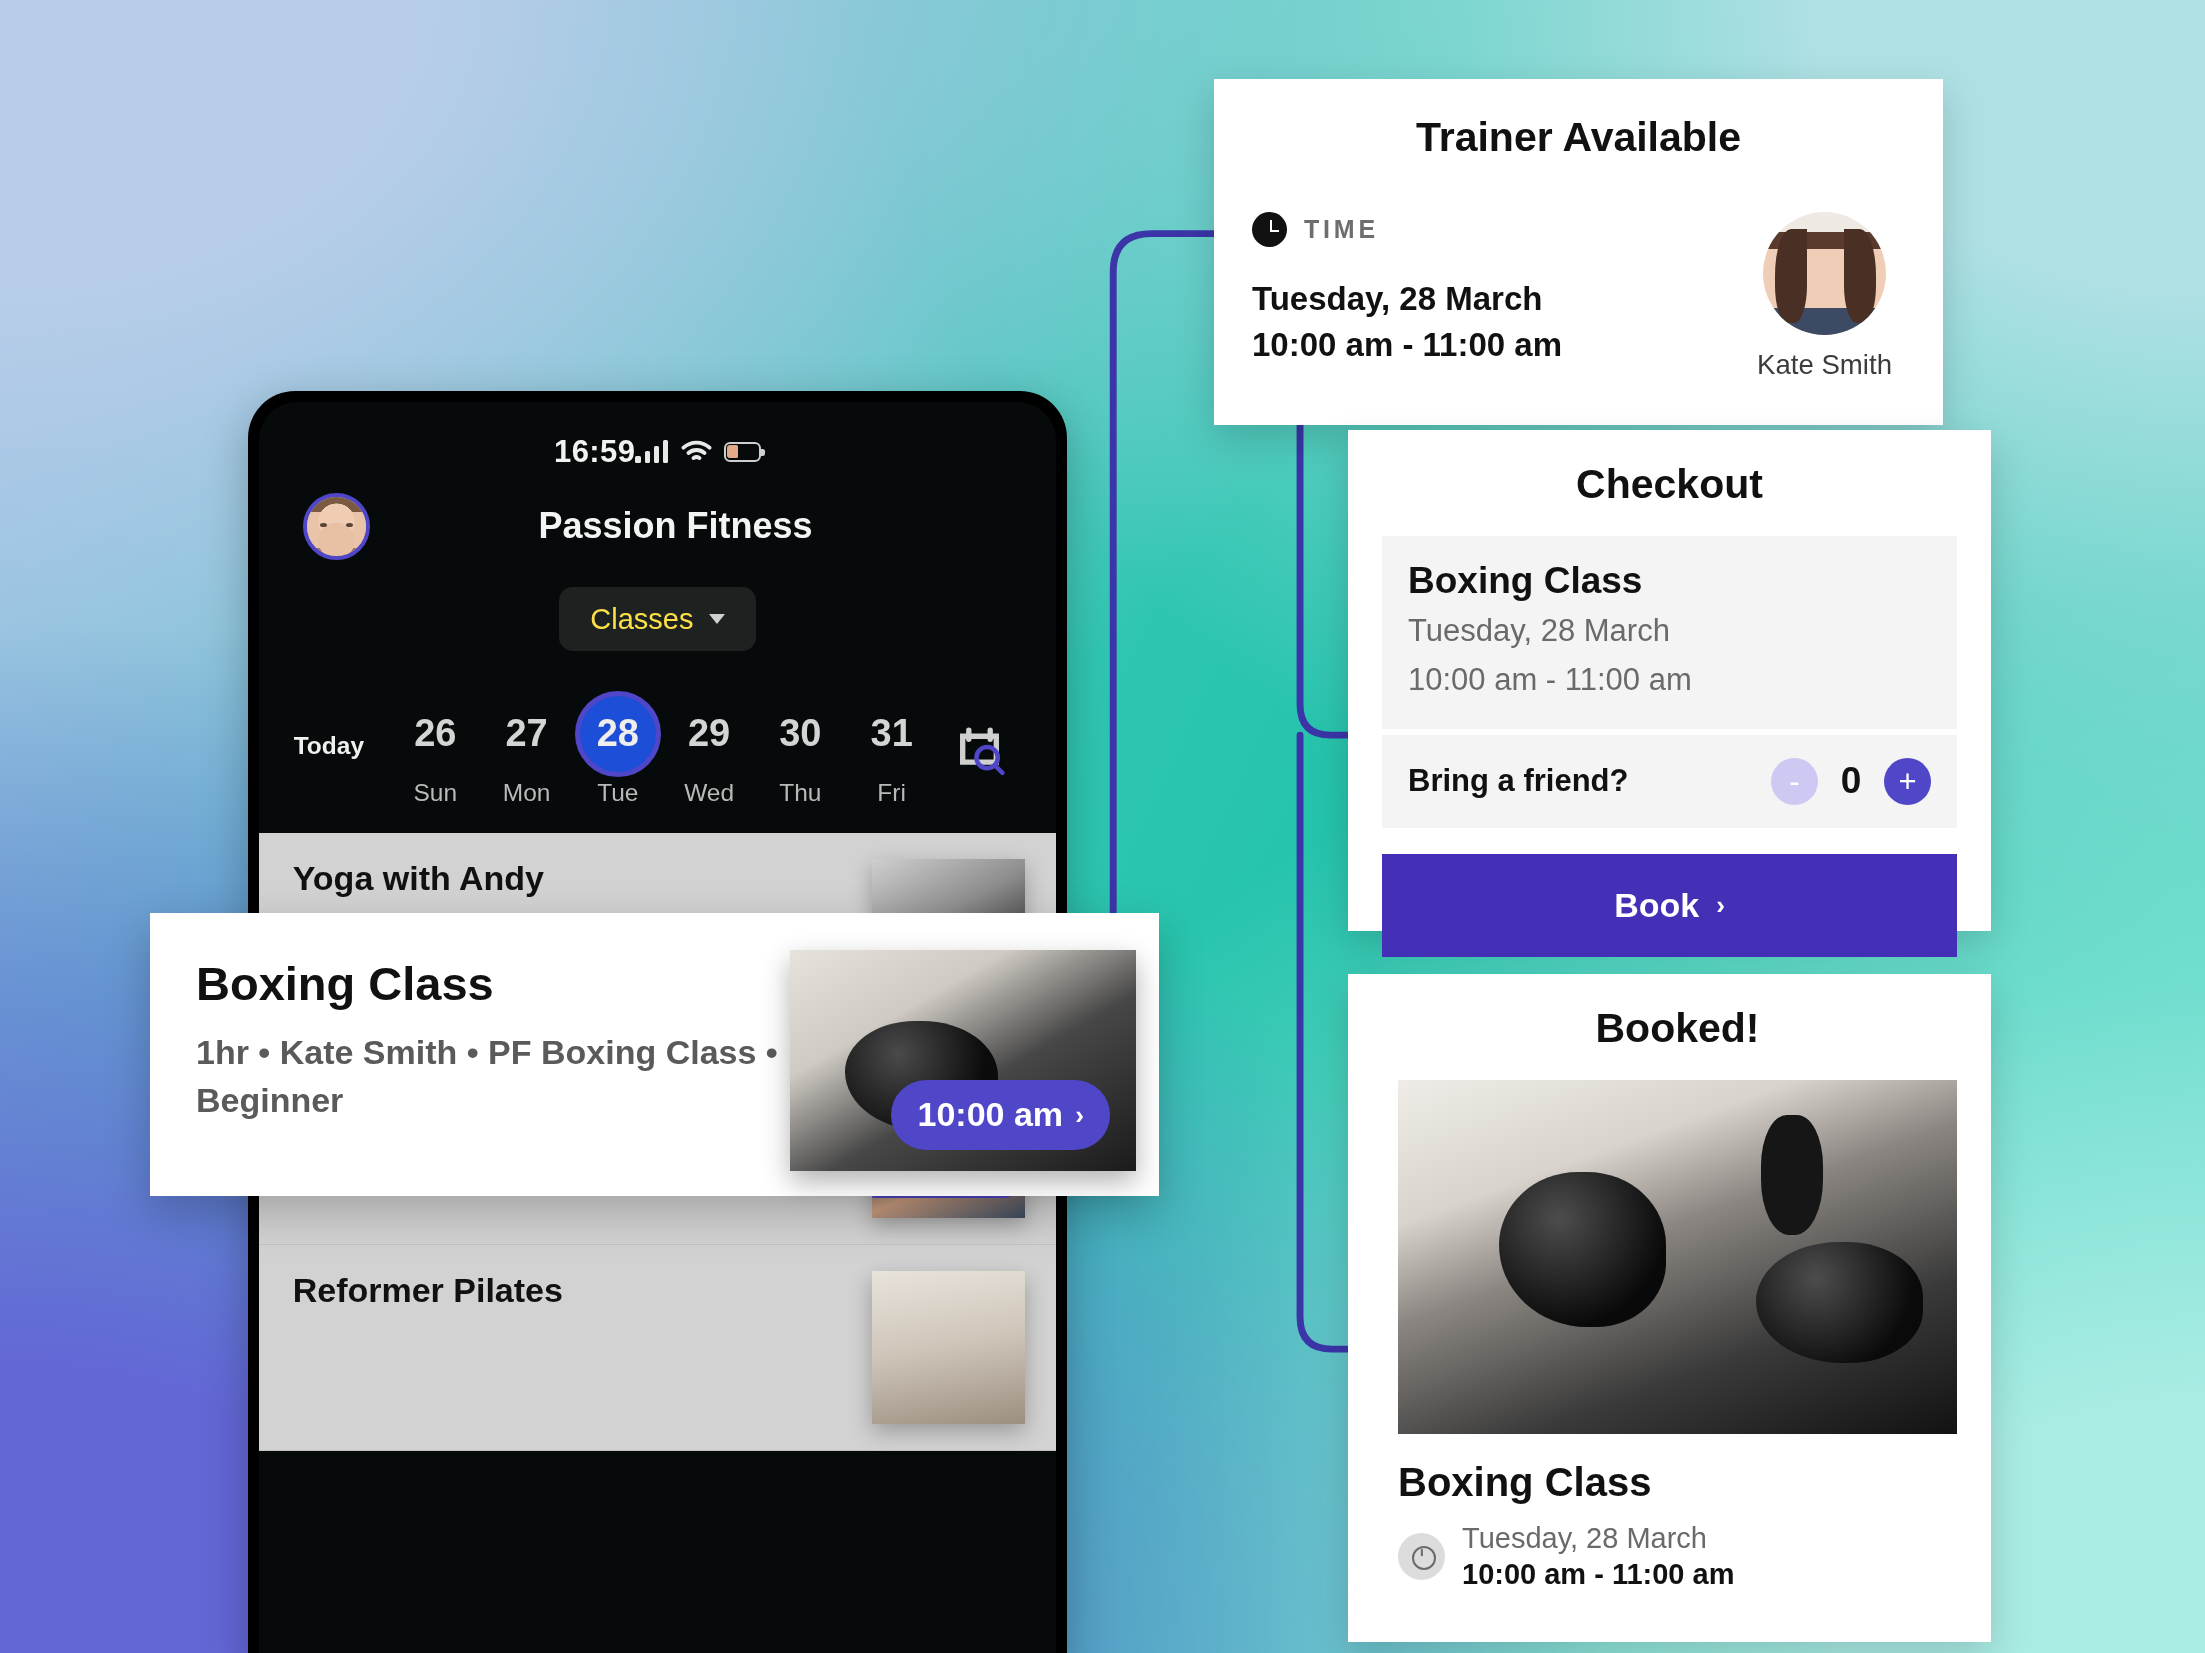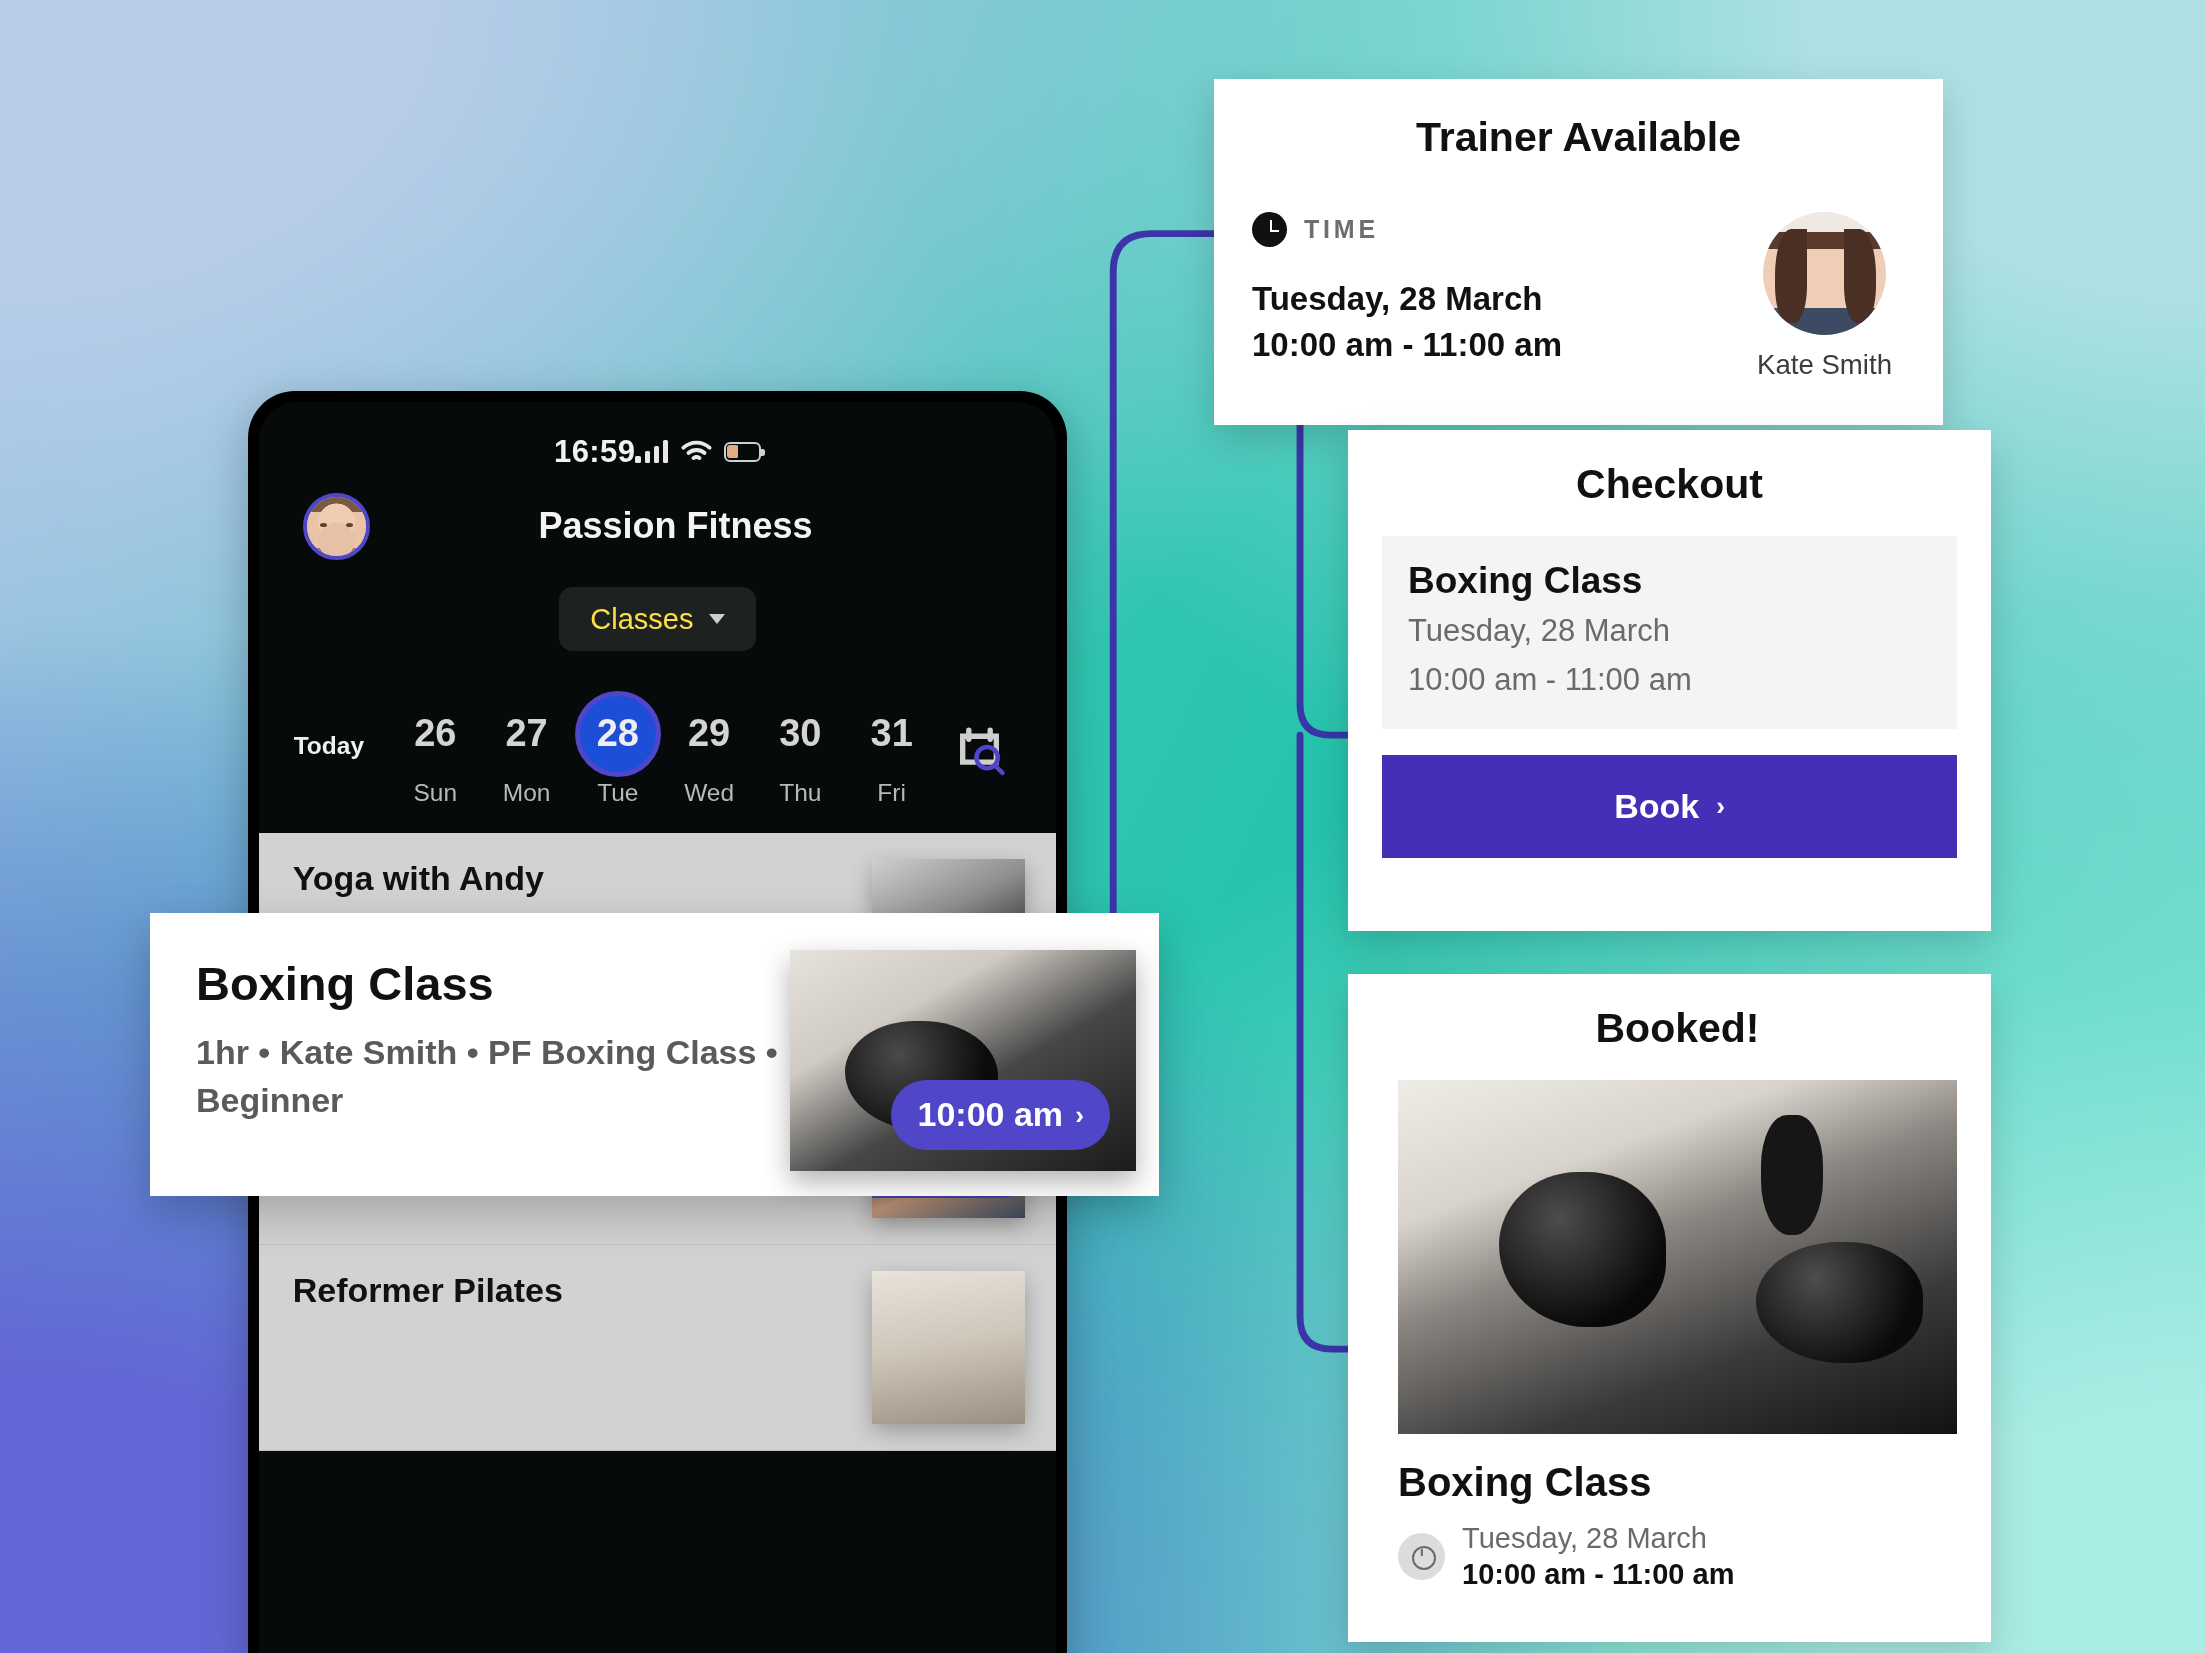--- a/index.html
+++ b/index.html
@@ -394,20 +394,28 @@
   </div>
 </div>
 
 <div class="card" id="checkout">
   <div class="card-h">Checkout</div>
   <div class="ck-block">
     <div class="ck-name">Boxing Class</div>
     <div class="ck-sub">Tuesday, 28 March</div>
     <div class="ck-sub">10:00 am - 11:00 am</div>
   </div>
+  <div class="ck-friend">
+    <div class="ck-friend-lbl">Bring a friend?</div>
+    <div class="stepper">
+      <button class="step-btn step-minus">-</button>
+      <span class="step-val">0</span>
+      <button class="step-btn step-plus">+</button>
+    </div>
+  </div>
   <button class="book-btn">
     <span>Book</span>
     <span class="chev-r">›</span>
   </button>
 </div>
 
 <div class="card" id="booked">
   <div class="card-h">Booked!</div>
   <div class="bk-img">
     <div class="bag"></div>

